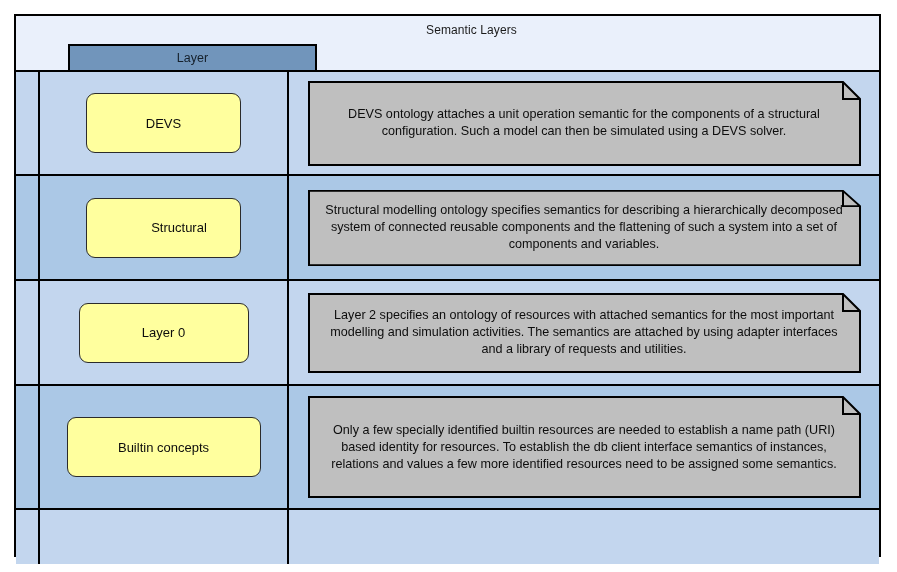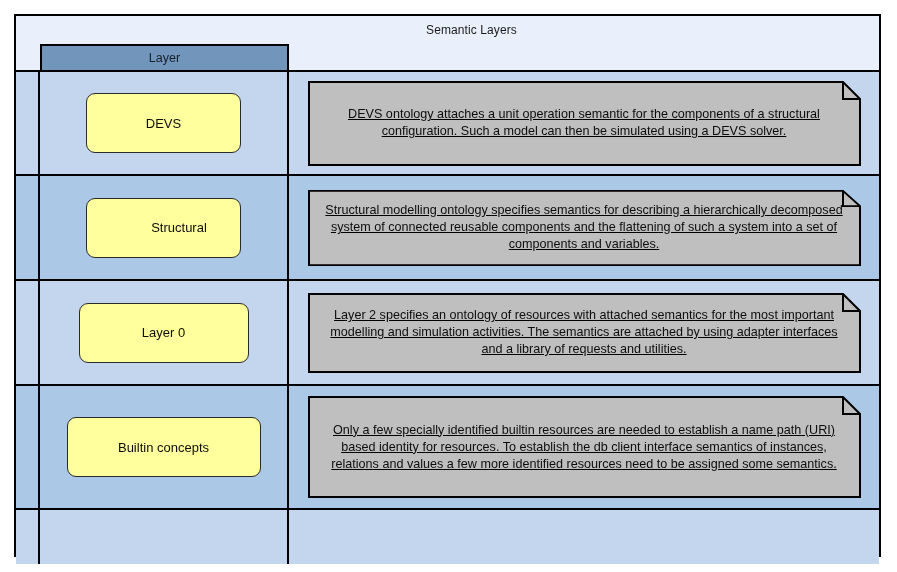--- a/index.html
+++ b/index.html
@@ -57,21 +57,21 @@
     border-top: 2px solid #000000;
     
     border-top: 0;
   }
 
   .row {
     display: flex;
     box-sizing: border-box;
     border-top: 2px solid #000000;
   }
-  .row:first-child { border-top: 2px solid #000000; }
+  .row:first-child { border-top: 2px solid #000000; margin-left: 28px; }
 
   .cell-gutter {
     flex: 0 0 24px;
     box-sizing: border-box;
     border-right: 2px solid #000000;
   }
   .cell-layer {
     flex: 0 0 249px;
     box-sizing: border-box;
     border-right: 2px solid #000000;
@@ -143,21 +143,20 @@
     line-height: 17px;
     text-align: center;
     padding: 12px 16px 12px 16px;
     
     -webkit-clip-path: polygon(0 0, calc(100% - 18px) 0, 100% 18px, 100% 100%, 0 100%);
     clip-path: polygon(0 0, calc(100% - 18px) 0, 100% 18px, 100% 100%, 0 100%);
   }
   .note-wrap {
     position: relative;
     display: inline-block;
-    text-decoration: underline;
   }
   
   .note-outline {
     position: absolute;
     left: 0;
     top: 0;
     width: 100%;
     height: 100%;
     pointer-events: none;
   }

